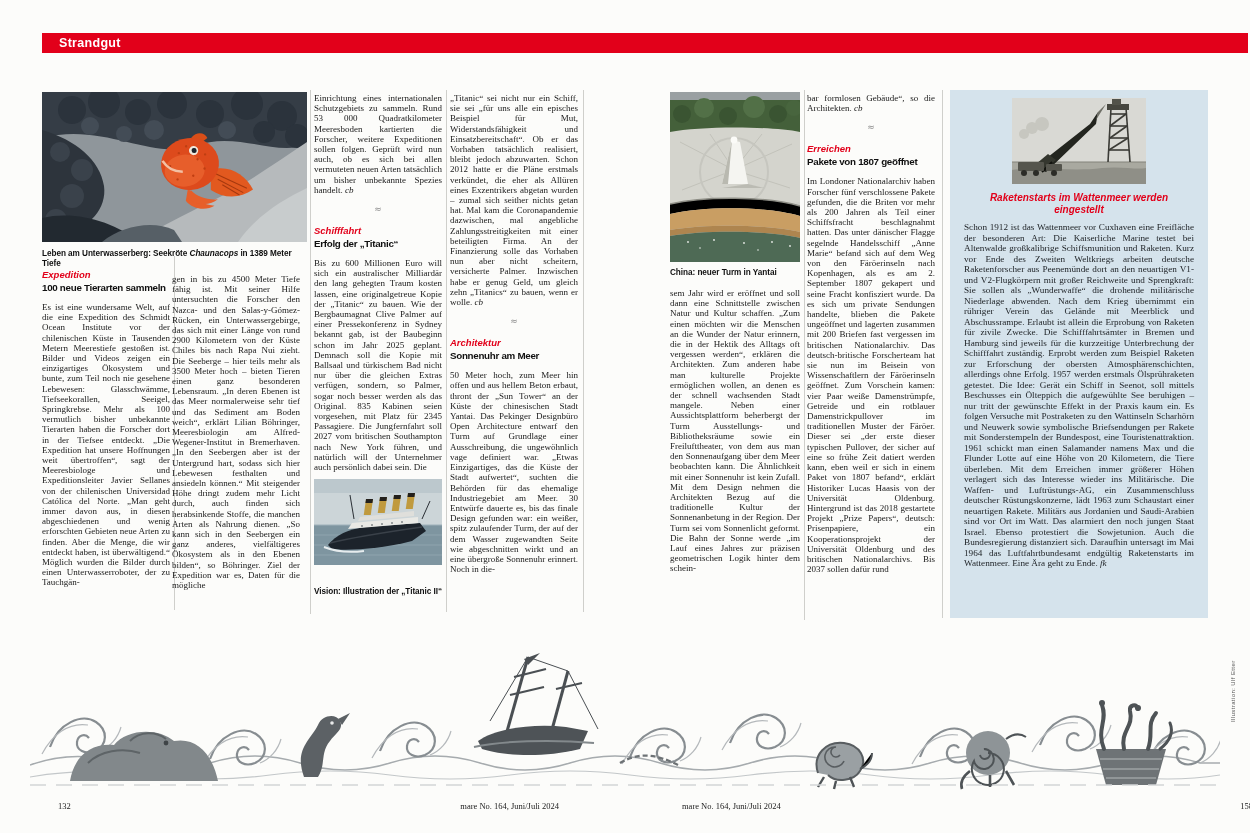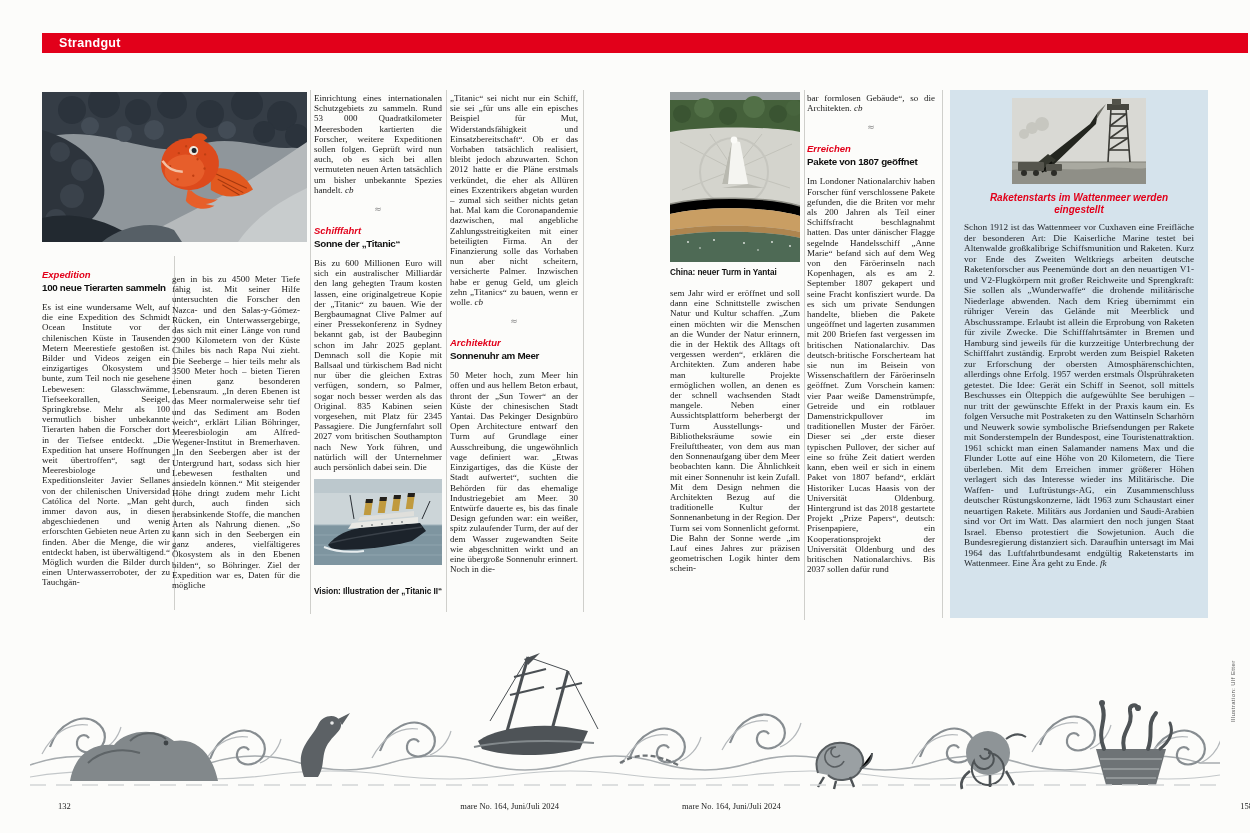--- a/index.html
+++ b/index.html
@@ -102,36 +102,39 @@
             <circle cx="6" cy="-14" r="1.2"></circle>
             <circle cx="16" cy="-8" r="1.2"></circle>
         </g>
         <path d="M-27,-6 C-23,2 -16,6 -8,7" stroke="#f2c0a4" stroke-width="2.6" fill="none"></path>
         <circle cx="5" cy="-13" r="4.6" fill="#efe8dd"></circle>
         <circle cx="5.5" cy="-13" r="2.5" fill="#1d242c"></circle>
         <path d="M-2,26 C4,34 14,38 24,38 C16,44 2,42 -6,34 Z" fill="#e75f2a"></path>
       </g>
     </svg>
   </figure>
+  <div class="abs caption" style="left:42px;top:249px;width:268px;">
+    <span>Leben am Unterwasserberg: Seekröte </span><i>Chaunacops</i><span> in 1389 Meter Tiefe</span>
+  </div>
 
   <div class="abs col" style="left:42px;top:269px;">
     <div class="cat">Expedition</div>
     <div class="art-title">100 neue Tierarten sammeln</div>
     <div>Es ist eine wundersame Welt, auf die eine Expedition des Schmidt Ocean Institute vor der chilenischen Küste in Tausenden Metern Meerestiefe gestoßen ist. Bilder und Videos zeigen ein einzigartiges Ökosystem und bunte, zum Teil noch nie gesehene Lebewesen: Glasschwämme, Tiefseekorallen, Seeigel, Springkrebse. Mehr als 100 vermutlich bisher unbekannte Tierarten haben die Forscher dort in der Tiefsee entdeckt. „Die Expedition hat unsere Hoffnungen weit übertroffen“, sagt der Meeresbiologe und Expeditionsleiter Javier Sellanes von der chilenischen Universidad Católica del Norte. „Man geht immer davon aus, in diesen abgeschiedenen und wenig erforschten Gebieten neue Arten zu finden. Aber die Menge, die wir entdeckt haben, ist überwältigend.“ Möglich wurden die Bilder durch einen Unterwasserroboter, der zu Tauchgän-</div>
   </div>
 
   <div class="abs col" style="left:172px;top:274px;">
     <div>gen in bis zu 4500 Meter Tiefe fähig ist. Mit seiner Hilfe untersuchten die Forscher den Nazca- und den Salas-y-Gómez-Rücken, ein Unterwassergebirge, das sich mit einer Länge von rund 2900 Kilometern von der Küste Chiles bis nach Rapa Nui zieht. Die Seeberge – hier teils mehr als 3500 Meter hoch – bieten Tieren einen ganz besonderen Lebensraum. „In deren Ebenen ist das Meer normalerweise sehr tief und das Sediment am Boden weich“, erklärt Lilian Böhringer, Meeresbiologin am Alfred-Wegener-Institut in Bremerhaven. „In den Seebergen aber ist der Untergrund hart, sodass sich hier Lebewesen festhalten und ansiedeln können.“ Mit steigender Höhe dringt zudem mehr Licht durch, auch finden sich herabsinkende Stoffe, die manchen Arten als Nahrung dienen. „So kann sich in den Seebergen ein ganz anderes, vielfältigeres Ökosystem als in den Ebenen bilden“, so Böhringer. Ziel der Expedition war es, Daten für die mögliche</div>
   </div>
 
   <div class="abs col" style="left:314px;top:93px;">
     <div><span>Einrichtung eines internationalen Schutzgebiets zu sammeln. Rund 53&nbsp;000 Quadratkilometer Meeresboden kartierten die Forscher, weitere Expeditionen sollen folgen. Geprüft wird nun auch, ob es sich bei allen vermuteten neuen Arten tatsächlich um bisher unbekannte Spezies handelt.</span> <span class="sig">cb</span></div>
     <div class="orn">≈</div>
     <div class="cat">Schifffahrt</div>
-    <div class="art-title">Sonne der „Titanic“</div>
+    <div class="art-title">Erfolg der „Titanic“</div>
     <div>Bis zu 600 Millionen Euro will sich ein australischer Milliardär den lang gehegten Traum kosten lassen, eine originalgetreue Kopie der „Titanic“ zu bauen. Wie der Bergbaumagnat Clive Palmer auf einer Pressekonferenz in Sydney bekannt gab, ist der Baubeginn schon im Jahr 2025 geplant. Demnach soll die Kopie mit Ballsaal und türkischem Bad nicht nur über die gleichen Extras verfügen, sondern, so Palmer, sogar noch besser werden als das Original. 835 Kabinen seien vorgesehen, mit Platz für 2345 Passagiere. Die Jungfernfahrt soll 2027 vom britischen Southampton nach New York führen, und natürlich will der Unternehmer auch persönlich dabei sein. Die</div>
     <figure style="margin-top:7px;">
       <svg width="128" height="86" viewBox="0 0 128 86">
         <rect width="128" height="86" fill="#ccd5d8"></rect>
         <rect y="0" width="128" height="14" fill="#bcc8cd"></rect>
         <rect y="46" width="128" height="40" fill="#7e95a0"></rect>
         <path d="M0,46 H128" stroke="#9fb1ba" stroke-width="1"></path>
         <g stroke="#8fa4ae" stroke-width="1">
             <path d="M0,56 H128"></path>
             <path d="M0,66 H128"></path>

